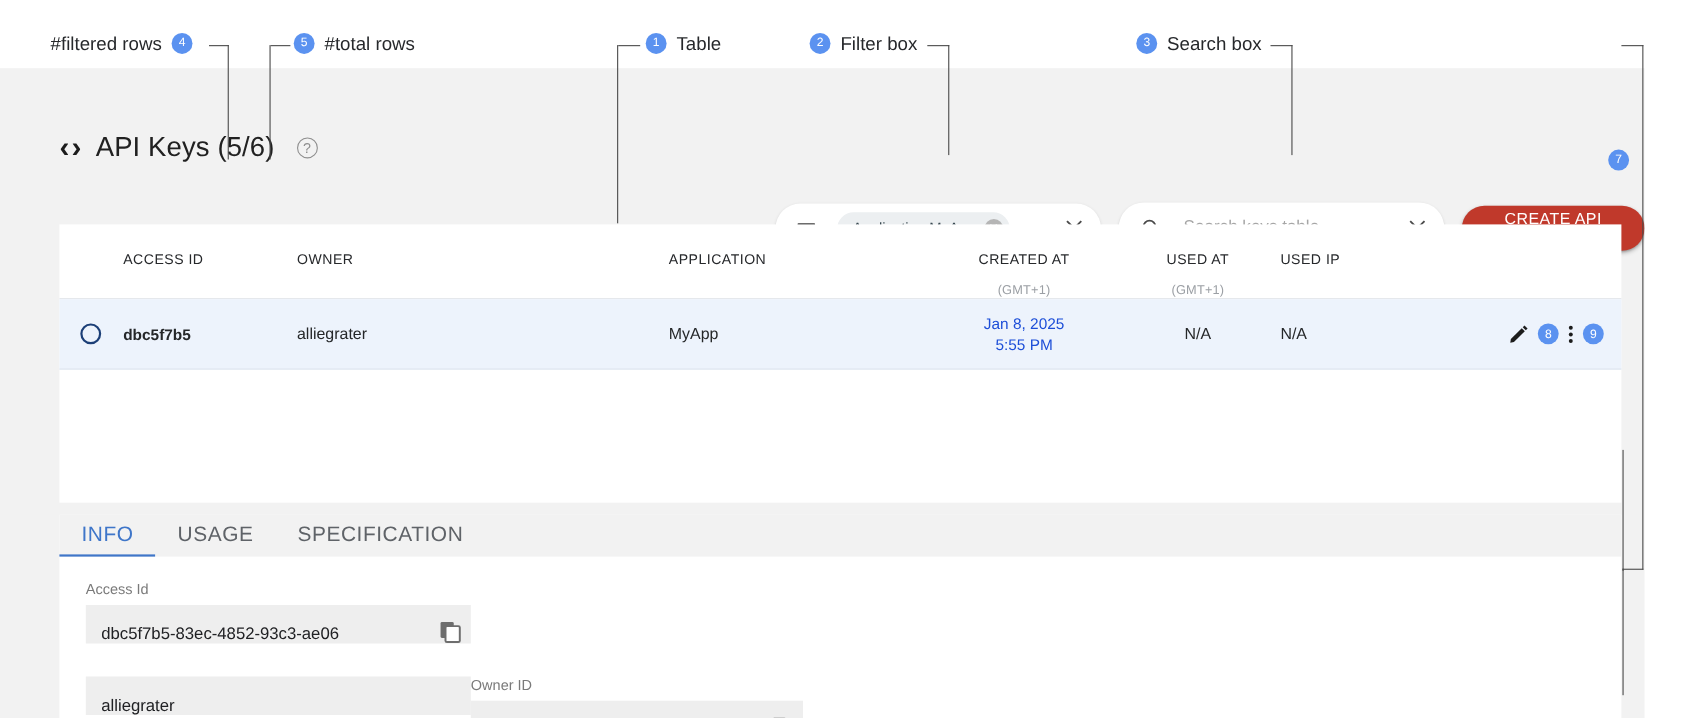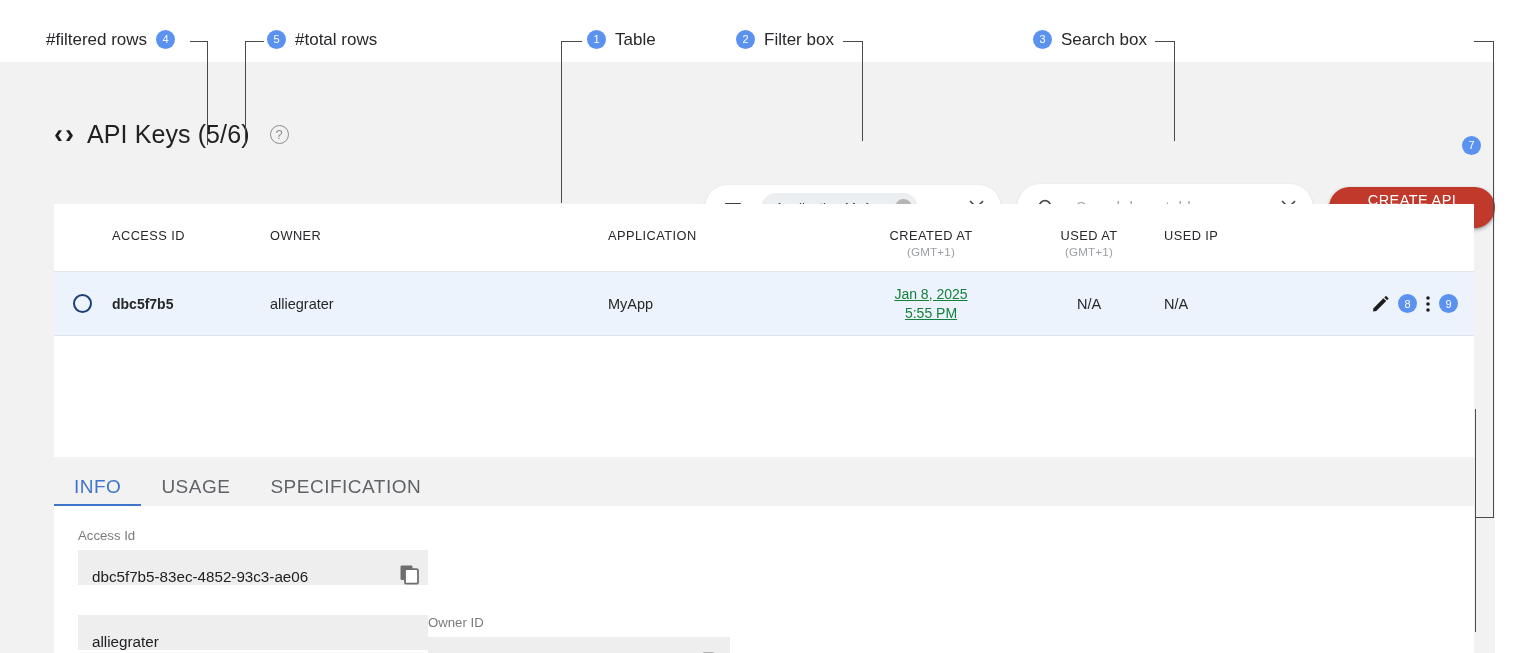--- a/index.html
+++ b/index.html
@@ -182,21 +182,21 @@
     display: flex;
     align-items: flex-start;
     padding-top: 24px;
     border-bottom: 1px solid #e3e6ea;
   }
   .th {
     font-size: 12.8px;
     color: #26282b;
     letter-spacing: .45px;
   }
-  .th .sub { display: block; font-size: 11.6px; color: #9b9fa4; letter-spacing: .2px; margin-top: 2px; }
+  .th .sub { display: block; font-size: 11.6px; color: #9b9fa4; letter-spacing: .2px; margin-top: 14px; }
   .trow {
     height: 64px;
     display: flex;
     align-items: center;
     background: #edf3fc;
     border-bottom: 1px solid #dde4ee;
   }
   .col-sel   { width: 56px; display:flex; justify-content:center; align-items:center; }
   .col-id    { width: 160px; padding-left: 2px; }
   .col-owner { width: 338px; }
@@ -208,21 +208,21 @@
 
   .th.col-created, .th.col-used { text-align:center; }
   .radio {
     width: 19px; height: 19px;
     border: 2px solid #1c3f77;
     border-radius: 50%;
     cursor: pointer;
   }
   .cell { font-size: 14.5px; color: #252729; }
   .cell.bold { font-weight: bold; font-size: 14px; }
-  .two-line { line-height: 19px; font-size: 14px; color: #15803d; text-decoration: underline; }
+  .two-line { line-height: 19px; font-size: 14px; color: #1d4ed8; }
   .icon-btn { cursor: pointer; display: inline-flex; align-items:center; }
   .act-badge {
     display: inline-flex; align-items:center; justify-content:center;
     width: 19px; height: 19px; border-radius: 50%;
     background: #5b92f0; color: #fff; font-size: 11px;
   }
 
   
   .detail {
     position: absolute;

